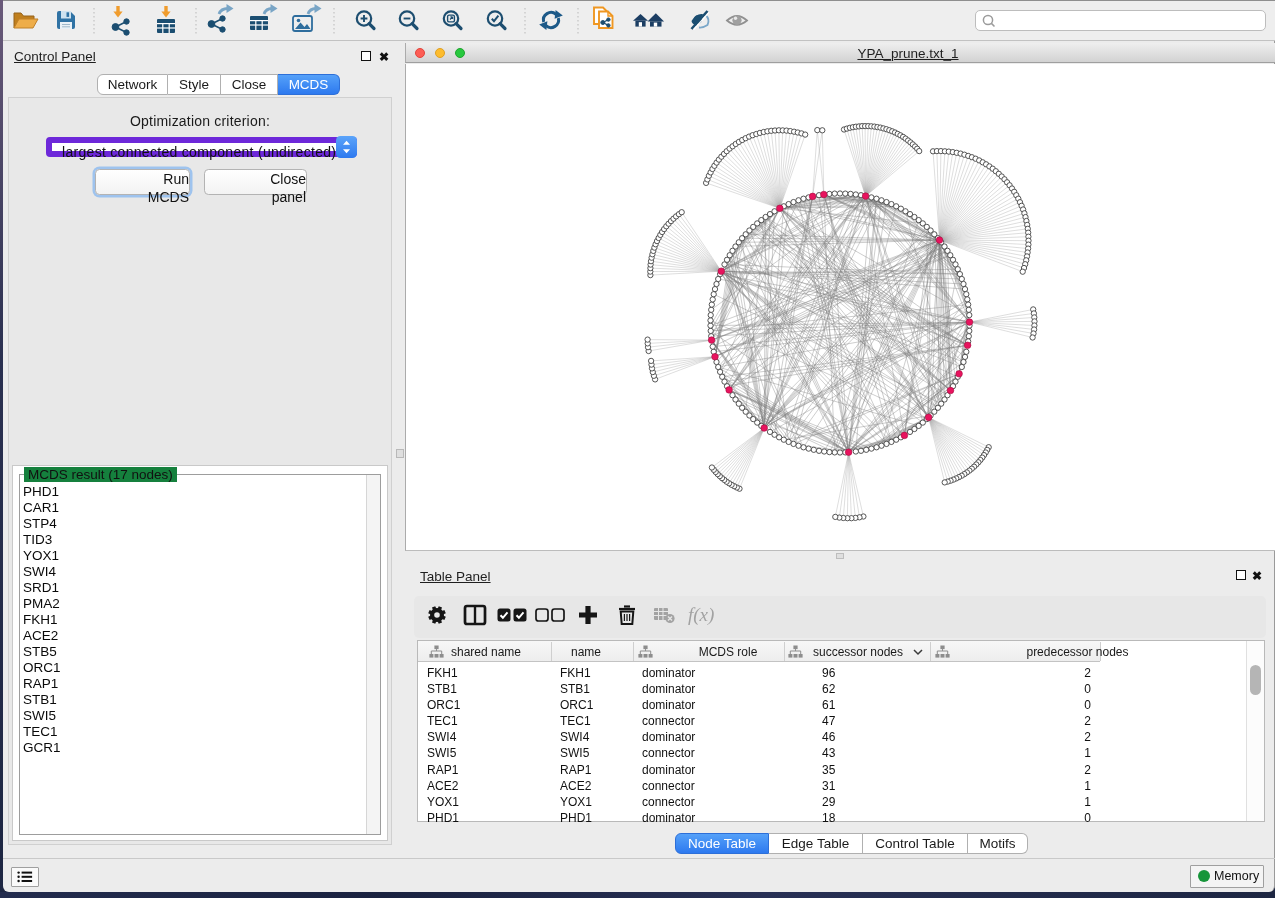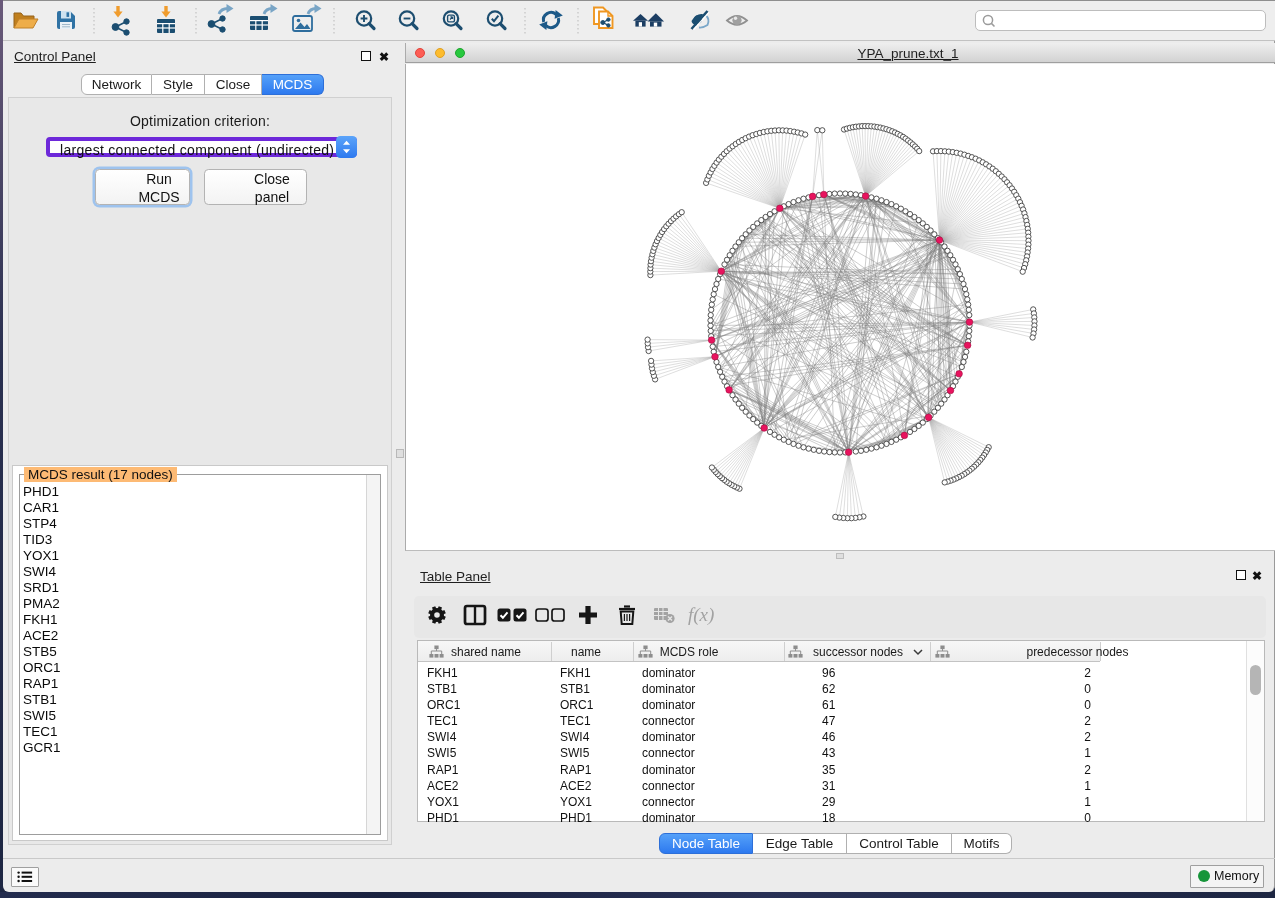--- a/index.html
+++ b/index.html
@@ -4,35 +4,35 @@
 html,body { width:1275px; height:898px; overflow:hidden; }
 body { font-family:"Liberation Sans", sans-serif; background:#1d2642; position:relative; }
 .abs { position:absolute; }
 #appbg { left:3px; top:0; width:1272px; height:892px; background:#ececec; border-radius:0 0 6px 6px; border-right:1px solid #9a9a9a; }
 #toolbar { left:3px; top:0; width:1272px; height:41px; background:#eeeeee; border-top:1px solid #8e8e8e; border-bottom:1px solid #c2c2c2; }
 #searchbox { left:975px; top:10px; width:291px; height:21px; background:#fff; border:1px solid #bdbdbd; border-radius:5px; }
 .ttl { font-size:13.5px; color:#1f1f1f;text-decoration:underline; }
 #cp-title { left:14px; top:49px; }
 .wsq { width:10px; height:10px; border:1.6px solid #111; background:#fff; }
 .wx { font-size:12px; font-weight:bold; color:#111; line-height:10px; }
-.tabrow { display:flex; }
+.tabrow { display:flex;margin-left:16px; }
 .tab { height:21px; background:#fff; border:1px solid #b0b0b0; border-left:none; font-size:13.5px; color:#1a1a1a; text-align:center; line-height:19px; }
 .tab.first { border-left:1px solid #b0b0b0; border-radius:6px 0 0 6px; }
 .tab.last { border-radius:0 6px 6px 0; }
 .tab.sel { background:linear-gradient(#55a1f9,#2d79ef); color:#fff; border-color:#2d6fd8; }
 #cp-panel { left:8px; top:97px; width:384px; height:748px; background:#e8e8e8; border:1px solid #d0d0d0; }
 #opt-label { left:8px; top:113px; width:384px; text-align:center; font-size:14px; letter-spacing:0.2px; color:#1a1a1a; }
-#dropdown { left:46px; top:137px; width:311px; height:20px; background:#fff; border:4px solid #6d28d9; border-radius:4px; font-size:14px; letter-spacing:0.3px; color:#111; line-height:18px; padding-left:10px; }
+#dropdown { left:46px; top:137px; width:311px; height:20px; background:#fff; border:6px solid #6d28d9; border-radius:4px; font-size:14px; letter-spacing:0.3px; color:#111; line-height:18px; padding-left:10px; }
 #dropbtn { left:336px; top:136px; width:21px; height:22px; background:linear-gradient(#5ba4fa,#2d79ef); border-radius:4.5px; }
-.btn { background:linear-gradient(#ffffff,#f3f3f3); border:1px solid #b3b3b3; border-radius:4.5px; font-size:14px; color:#111; text-align:center; height:36px; line-height:18px;padding-left:33px; }
+.btn { background:linear-gradient(#ffffff,#f3f3f3); border:1px solid #b3b3b3; border-radius:4.5px; font-size:14px; color:#111; text-align:right; height:26px; line-height:18px;padding-left:33px; }
 #runbtn { left:95px; top:169px; width:95px; box-shadow:0 0 0 2.5px #9ec3ee; }
 #closebtn { left:204px; top:169px; width:103px; }
 #listpanel { left:12px; top:465px; width:376px; height:376px; background:#fff; border:1px solid #c9c9c9; }
 #fieldset { left:19px; top:474px; width:362px; height:361px; border:1px solid #9d9d9d; }
-#legend { left:24px; top:467px; background:#fdba74; padding:0 4px; font-size:13.5px; color:#111;text-align:center; }
+#legend { left:24px; top:467px; background:#15803d; padding:0 4px; font-size:13.5px; color:#111;text-align:center; }
 #mcdslist { left:23px; top:484px; font-size:13.5px; color:#0a0a0a; line-height:16px; }
 #lscroll { left:366px; top:475px; width:14px; height:359px; background:#f4f4f4; border-left:1px solid #d6d6d6; }
 #netwin-title { left:405px; top:43px; width:870px; height:20px; background:linear-gradient(#efefef,#d2d2d2); border-bottom:1px solid #9f9f9f; border-left:1px solid #ababab; }
 .light { width:10px; height:10px; border-radius:50%; top:48px; }
 #netcanvas { left:405px; top:64px; width:870px; height:487px; background:#fff; border-left:1px solid #ababab; border-bottom:1px solid #bcbcbc; }
 #tp-title { left:420px; top:569px; }
 #tp-toolbar { left:414px; top:596px; width:852px; height:42px; background:#e7e7e7; border-radius:5px; }
 #tbl { left:417px; top:640px; width:848px; height:182px; background:#fff; border:1px solid #b9b9b9; }
 #thead { left:418px; top:641px; width:682px; height:21px; background:linear-gradient(#f7f7f7,#ededed); border-bottom:1px solid #c3c3c3; }
 .hsep { top:642px; width:1px; height:19px; background:#cfcfcf; }
@@ -1194,21 +1194,21 @@
 </svg>
 <svg width="15" height="13" viewBox="0 0 15 13" style="position:absolute;left:935px;top:645px">
 <rect x="5.4" y="0.5" width="4.2" height="3.6" fill="#8d8d8d"></rect>
 <path d="M7.5,4.1 V6 M2.3,9 V6 H12.7 V9" stroke="#8d8d8d" fill="none" stroke-width="1"></path>
 <rect x="0.4" y="9" width="4" height="3.6" fill="#8d8d8d"></rect>
 <rect x="5.5" y="9" width="4" height="3.6" fill="#8d8d8d"></rect>
 <rect x="10.6" y="9" width="4" height="3.6" fill="#8d8d8d"></rect>
 </svg>
 <div class="abs htxt" style="left:434px;width:104px">shared name</div>
 <div class="abs htxt" style="left:545px;width:82px">name</div>
-<div class="abs htxt" style="left:629px;width:120px">MCDS role</div>
+<div class="abs htxt" style="left:668px;width:120px">MCDS role</div>
 <div class="abs htxt" style="left:803px;width:110px">successor nodes</div>
 <svg class="abs" style="left:912px;top:648px" width="12" height="8" viewBox="0 0 12 8">
     <path d="M2,2 L6,6 L10,2" fill="none" stroke="#3a3a3a" stroke-width="1.5"></path>
   </svg>
 <div class="abs htxt" style="left:1006px;width:143px">predecessor nodes</div>
 <div class="abs coltxt" style="left:427px">FKH1<br>STB1<br>ORC1<br>TEC1<br>SWI4<br>SWI5<br>RAP1<br>ACE2<br>YOX1<br>PHD1</div>
 <div class="abs coltxt" style="left:560px">FKH1<br>STB1<br>ORC1<br>TEC1<br>SWI4<br>SWI5<br>RAP1<br>ACE2<br>YOX1<br>PHD1</div>
 <div class="abs coltxt" style="left:642px">dominator<br>dominator<br>dominator<br>connector<br>dominator<br>connector<br>dominator<br>connector<br>connector<br>dominator</div>
 <div class="abs coltxt" style="left:822px;width:100px;text-align:left">96<br>62<br>61<br>47<br>46<br>43<br>35<br>31<br>29<br>18</div>
 <div class="abs coltxt" style="left:991px;width:100px;text-align:right">2<br>0<br>0<br>2<br>2<br>1<br>2<br>1<br>1<br>0</div>

